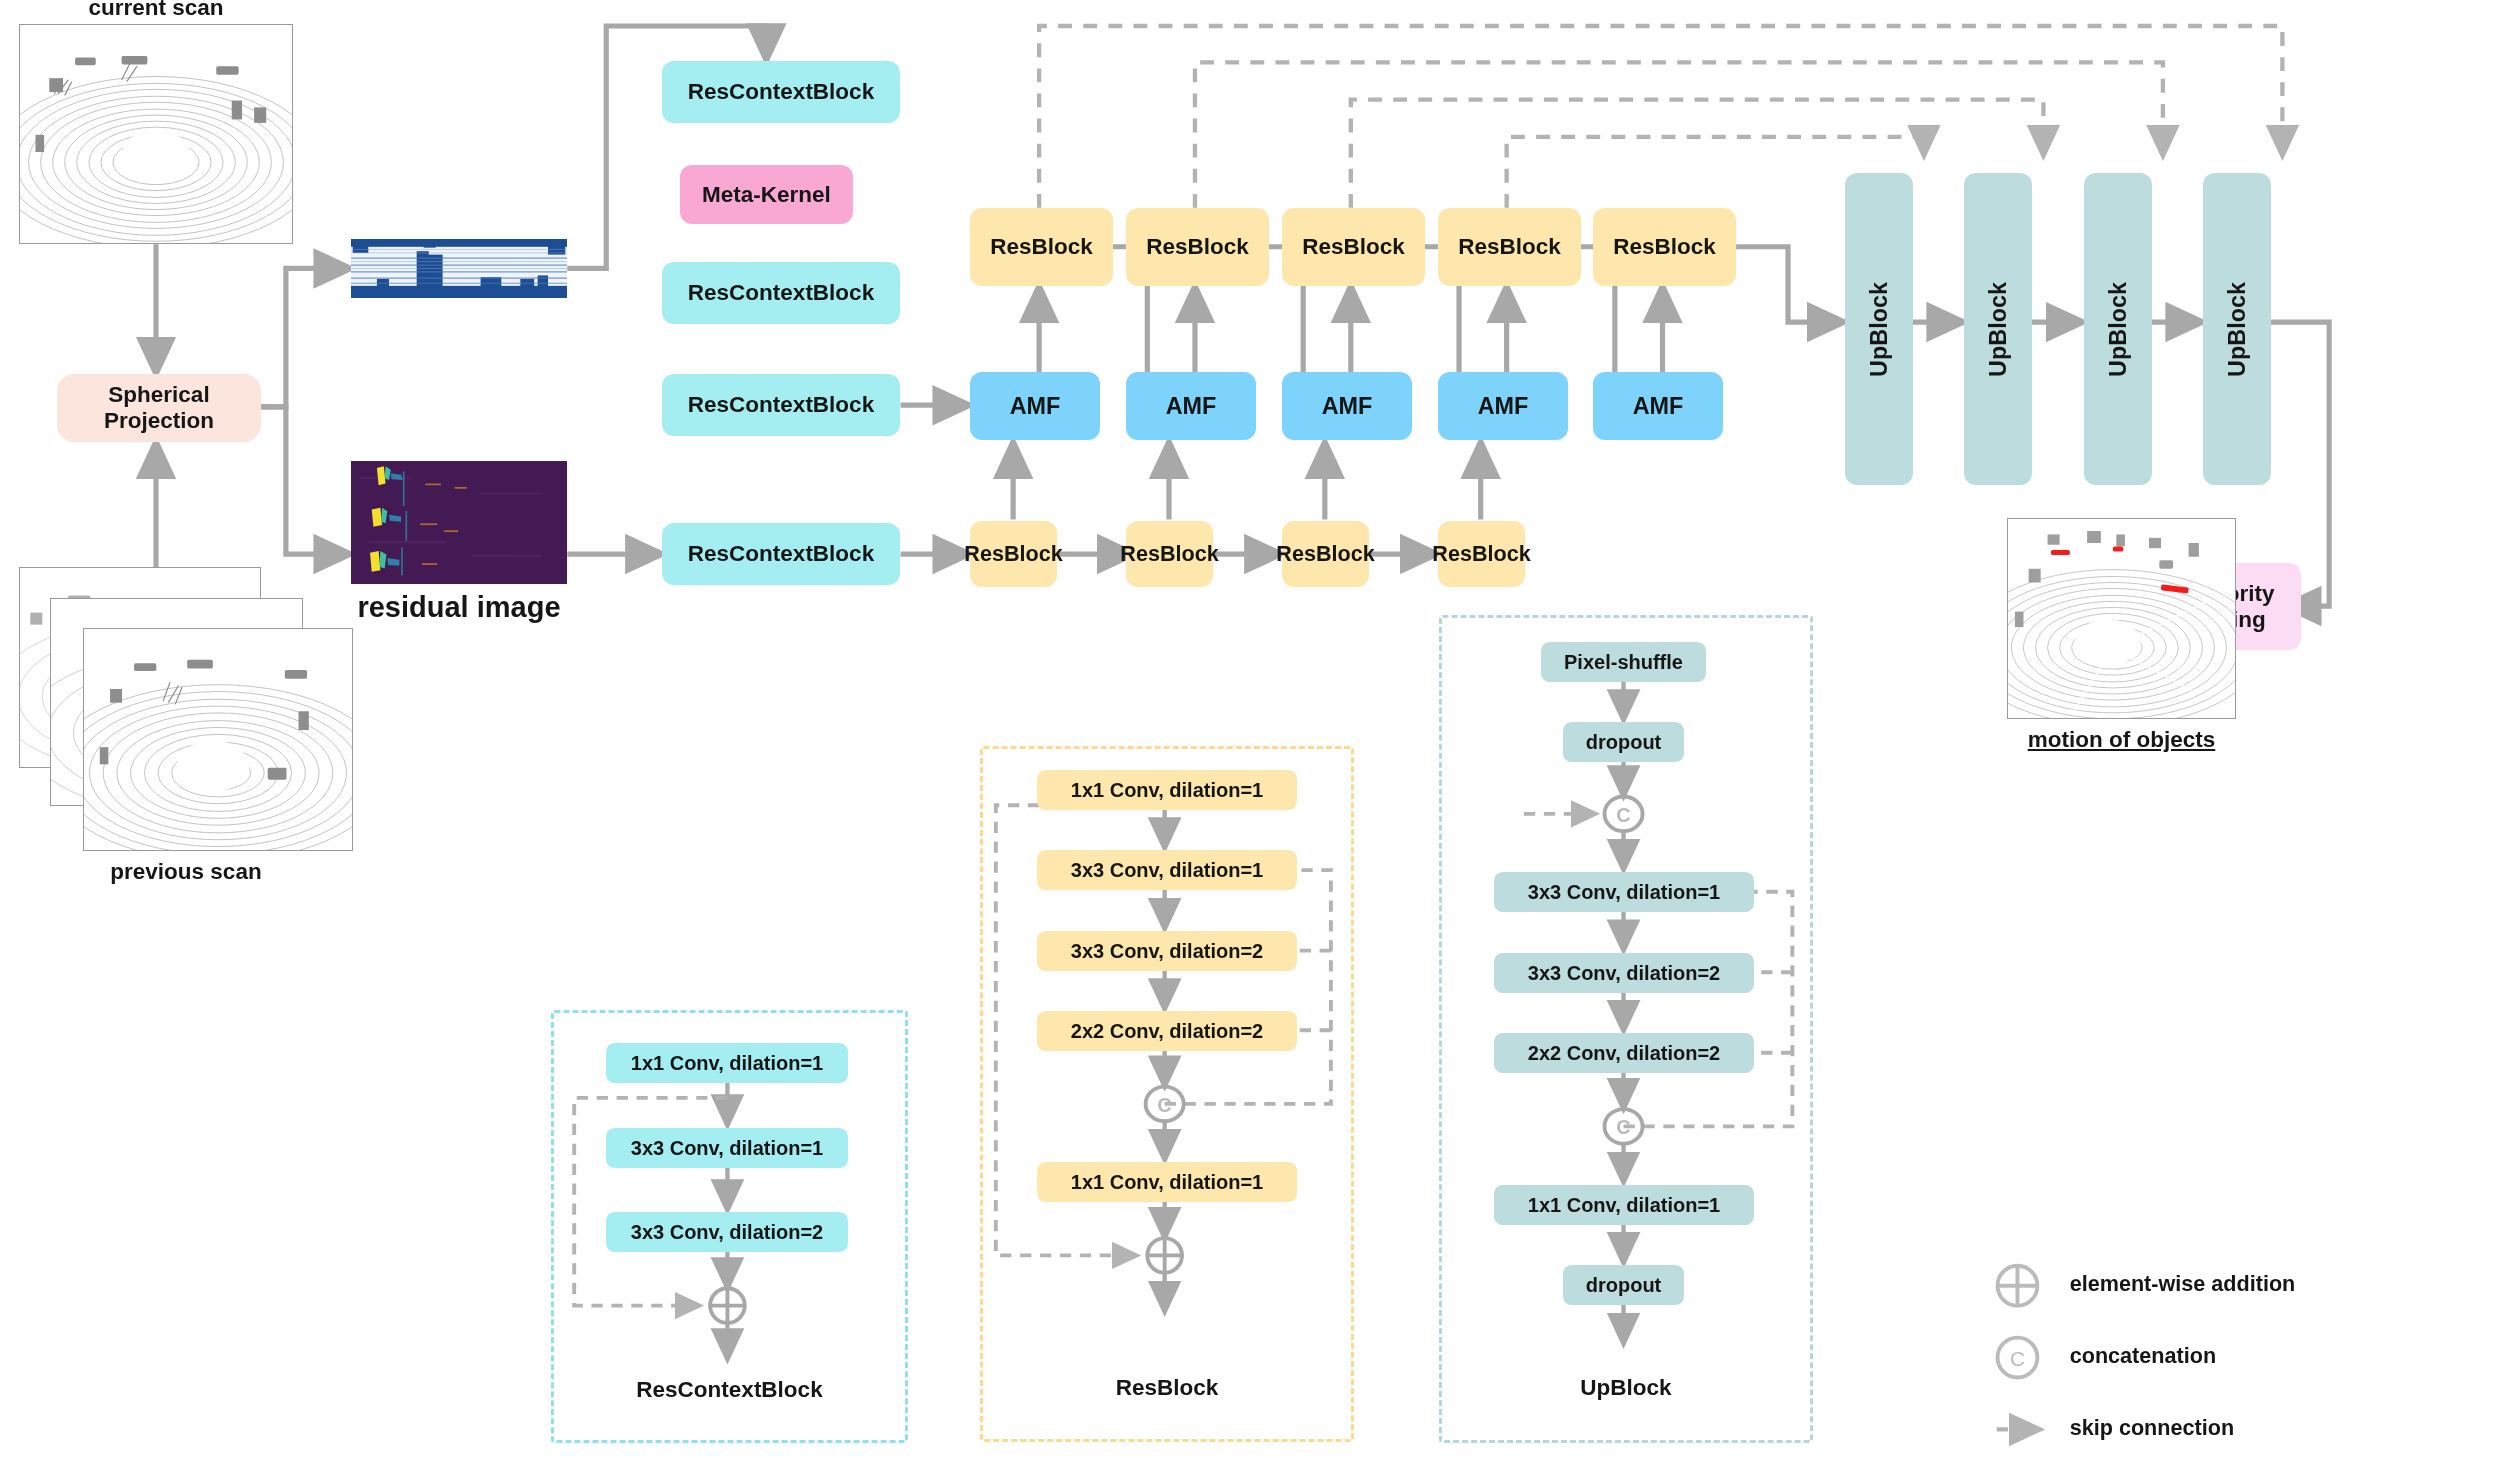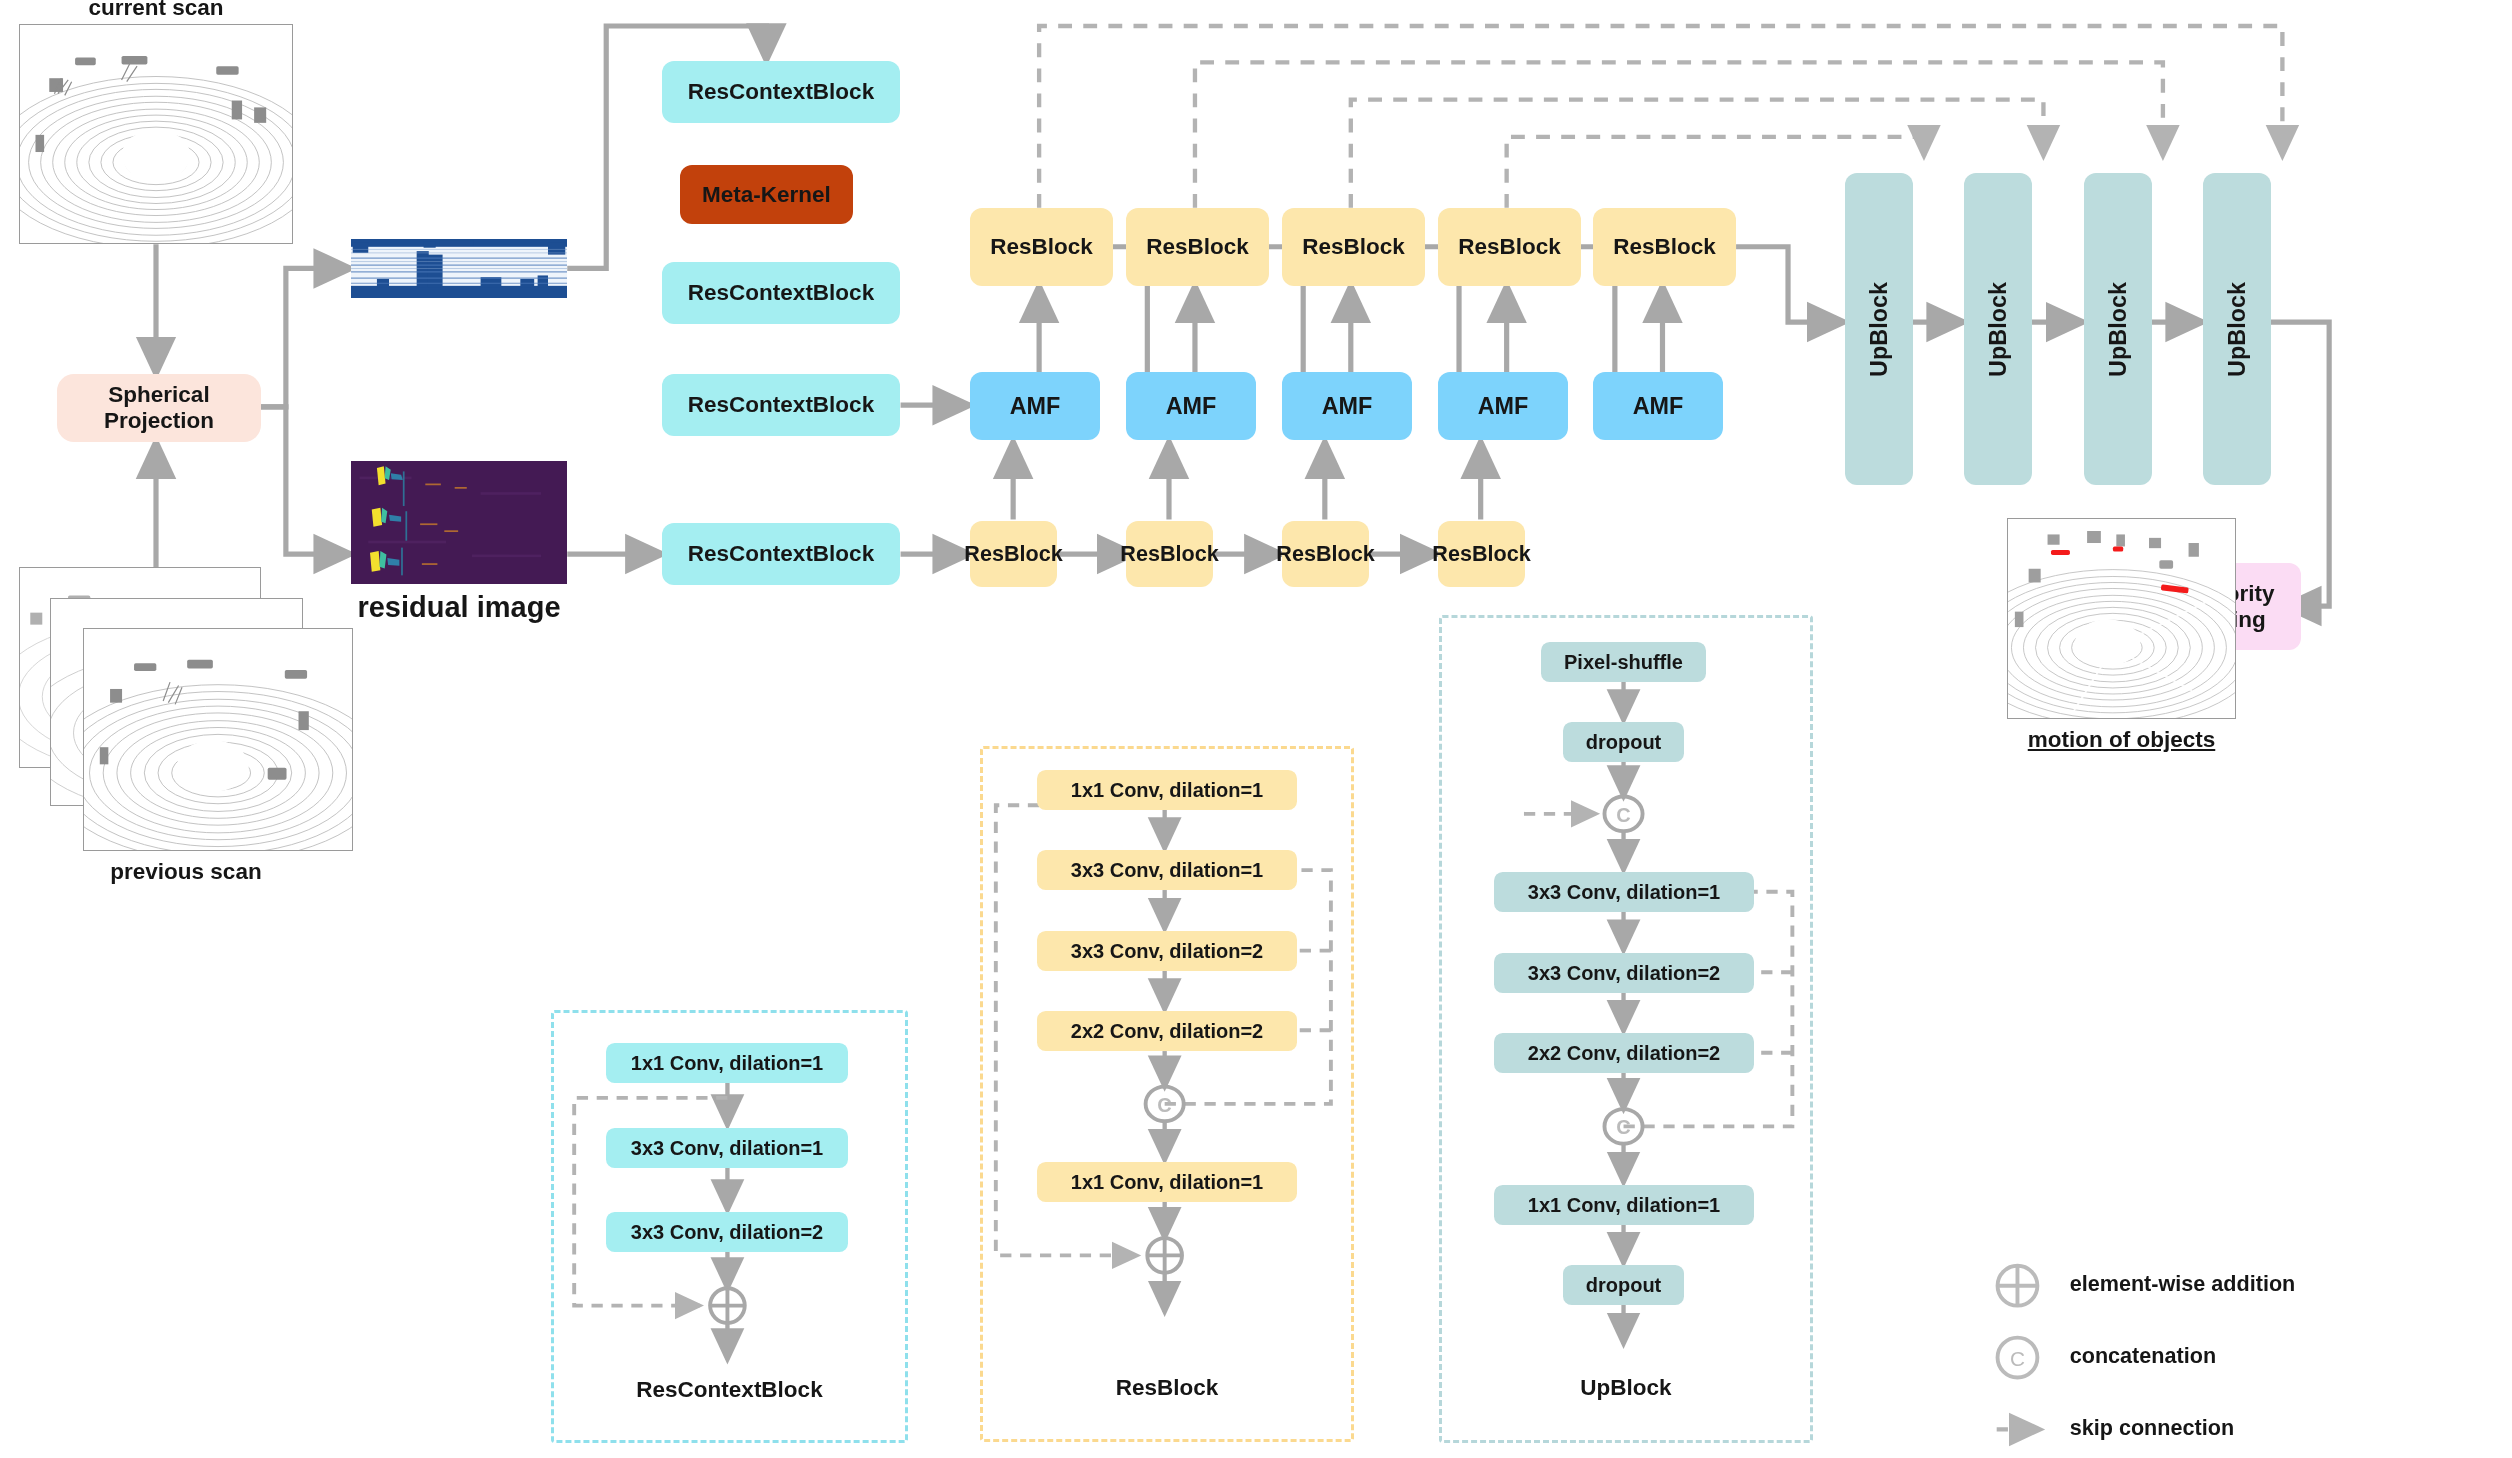--- a/index.html
+++ b/index.html
@@ -5,21 +5,21 @@
   html,body{margin:0;padding:0;background:#ffffff;}
   body{width:2512px;height:1458px;position:relative;overflow:hidden;
        font-family:"Liberation Sans","DejaVu Sans",sans-serif;}
   #canvas{position:absolute;left:0;top:0;width:2512px;height:1458px;}
   svg.wires{position:absolute;left:0;top:0;width:2512px;height:1458px;pointer-events:none;}
 
   .node{position:absolute;display:flex;align-items:center;justify-content:center;
         text-align:center;border-radius:12px;font-weight:bold;color:#161616;
         line-height:1.15;box-sizing:border-box;}
   .n-ctx{background:#a4eef1;}
-  .n-meta{background:#c2410c;justify-content:center;}
+  .n-meta{background:#f9a8d4;justify-content:center;}
   .n-res{background:#fde7ac;}
   .n-amf{background:#7dd3fc;}
   .n-up{background:#bcdcdd;}
   .n-vote{background:#fbdcf4;}
   .n-sph{background:#fce5dc;border-radius:17px;}
 
   .vert span{writing-mode:vertical-rl;transform:rotate(180deg);display:inline-block;}
 
   .caption{position:absolute;font-weight:bold;color:#161616;text-align:center;}
 

